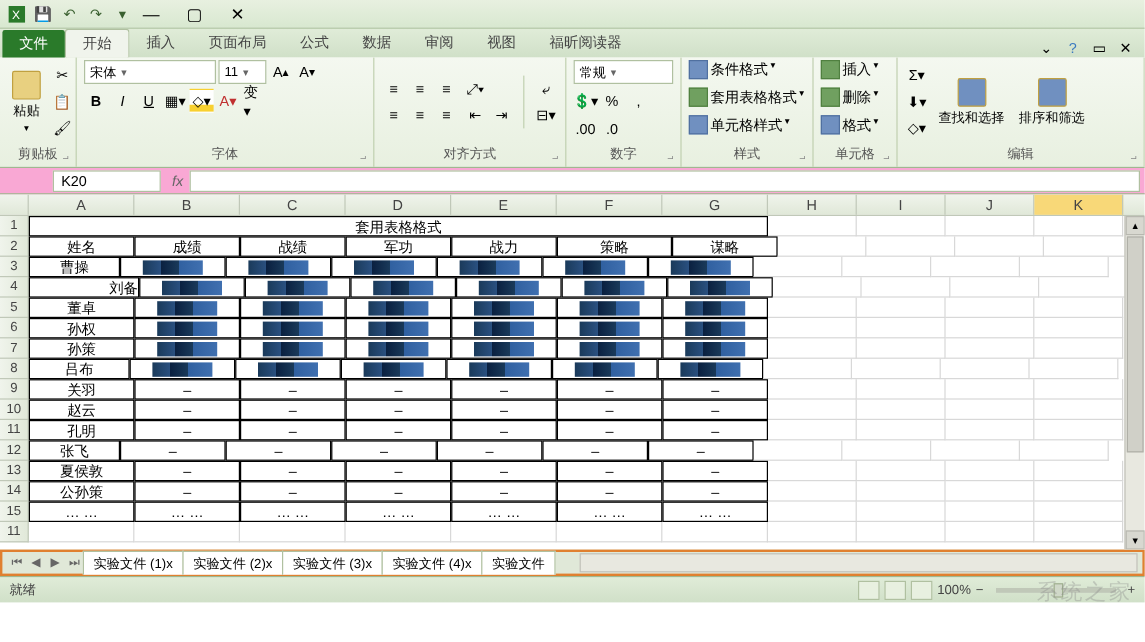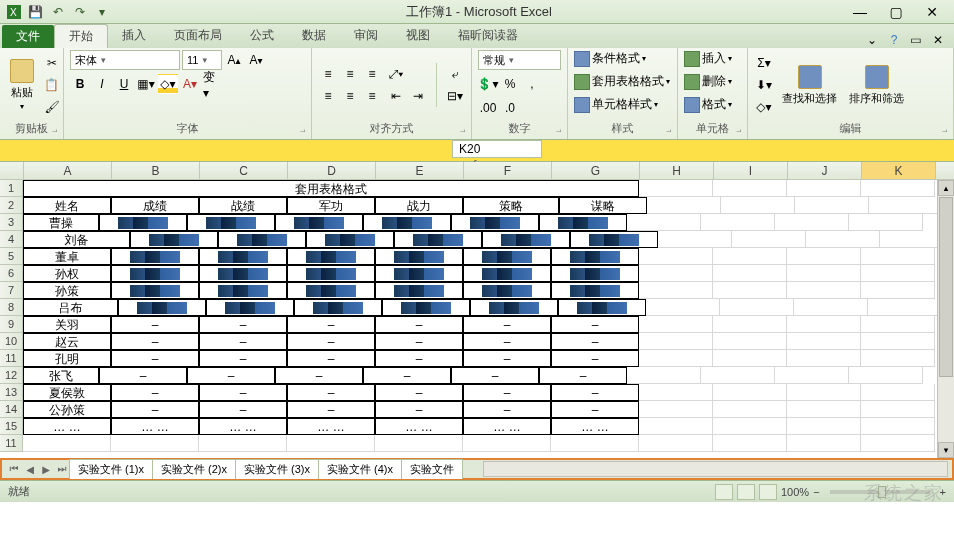--- a/index.html
+++ b/index.html
@@ -29,25 +29,25 @@
 .bigbtn .lbl { font-size: 11px; }
 .font-row { display: flex; gap: 2px; align-items: center; }
 .combo { border: 1px solid #b0c0a0; background: #fff; padding: 1px 4px; font-size: 11px; height: 20px; display: flex; align-items: center; }
 .combo::after { content: "▾"; margin-left: 4px; font-size: 9px; color: #666; }
 .tbtn { width: 20px; height: 20px; display: flex; align-items: center; justify-content: center; font-size: 12px; border: 1px solid transparent; }
 .bold { font-weight: bold; }
 .italic { font-style: italic; }
 .underline { text-decoration: underline; }
 .vline { width: 1px; height: 44px; background: #c0d0b0; margin: 0 4px; }
 .align-grid { display: grid; grid-template-columns: repeat(3, 20px); grid-template-rows: repeat(2, 20px); gap: 2px; }
-.sline { display: flex; gap: 2px; align-items: center; margin-bottom: 2px; }
+.sline { display: flex; gap: 2px; align-items: flex-start; margin-bottom: 2px; }
 .sico { width: 16px; height: 16px; background: #7090c0; border: 1px solid #5070a0; }
 .sico.green { background: #70a060; border-color: #508040; }
 
-.formula-bar { height: 22px; background: #fde047; border-bottom: 1px solid #a0b890; display: flex; align-items: center; flex-direction: column; }
+.formula-bar { height: 22px; background: #f9a8d4; border-bottom: 1px solid #a0b890; display: flex; align-items: center; }
 .namebox { width: 90px; border: 1px solid #b0c0a0; background: #fff; margin: 0 4px 0 44px; padding: 1px 6px; font-size: 12px; }
 .fx { width: 20px; text-align: center; font-style: italic; color: #666; }
 .fbar-input { flex: 1; background: #fff; border: 1px solid #b0c0a0; height: 18px; margin-right: 4px; }
 
 .grid-area { position: relative; height: 296px; overflow: hidden; }
 .col-headers { display: flex; height: 18px; background: linear-gradient(#f0f4ec, #e0e8d8); border-bottom: 1px solid #c0c8b8; }
 .corner { width: 24px; border-right: 1px solid #c0c8b8; }
 .colh { border-right: 1px solid #c0c8b8; text-align: center; font-size: 12px; color: #444; line-height: 18px; }
 .colh.sel { background: #f8d878; }
 .grid-body { display: flex; }
@@ -85,21 +85,20 @@
         <svg width="14" height="14">
           <rect width="14" height="14" fill="#2a7a2a"></rect>
           <text x="3" y="11" fill="#fff" font-size="10">X</text>
         </svg>
       </div>
     <div class="qat-btn">💾</div>
     <div class="qat-btn">↶</div>
     <div class="qat-btn">↷</div>
     <div class="qat-btn">▾</div>
   </div>
-  <div class="title-text">工作簿1 - Microsoft Excel</div>
   <div class="win-controls">
     <div class="win-btn">—</div>
     <div class="win-btn">▢</div>
     <div class="win-btn">✕</div>
   </div>
 </div>
 
 <div class="tabs">
   <div class="tab-file">文件</div>
   <div id="tabrow" style="display: flex;">
@@ -344,21 +343,21 @@
           </div>
           <div class="cell b" style="width: 88px;">
             <div class="sparkline"></div>
           </div>
           <div class="cell" style="width: 74px;"></div>
           <div class="cell" style="width: 74px;"></div>
           <div class="cell" style="width: 74px;"></div>
           <div class="cell" style="width: 74px;"></div>
         </div>
         <div class="crow">
-          <div class="cell b" style="width: 107px;">刘备</div>
+          <div class="cell b" style="width: 92px; text-align: right;">刘备</div>
           <div class="cell b" style="width: 88px;">
             <div class="sparkline"></div>
           </div>
           <div class="cell b" style="width: 88px;">
             <div class="sparkline"></div>
           </div>
           <div class="cell b" style="width: 88px;">
             <div class="sparkline"></div>
           </div>
           <div class="cell b" style="width: 88px;">
@@ -444,21 +443,21 @@
           </div>
           <div class="cell b" style="width: 88px;">
             <div class="sparkline"></div>
           </div>
           <div class="cell" style="width: 74px;"></div>
           <div class="cell" style="width: 74px;"></div>
           <div class="cell" style="width: 74px;"></div>
           <div class="cell" style="width: 74px;"></div>
         </div>
         <div class="crow">
-          <div class="cell b" style="width: 95px;">吕布</div>
+          <div class="cell b" style="width: 84px;">吕布</div>
           <div class="cell b" style="width: 88px;">
             <div class="sparkline"></div>
           </div>
           <div class="cell b" style="width: 88px;">
             <div class="sparkline"></div>
           </div>
           <div class="cell b" style="width: 88px;">
             <div class="sparkline"></div>
           </div>
           <div class="cell b" style="width: 88px;">

